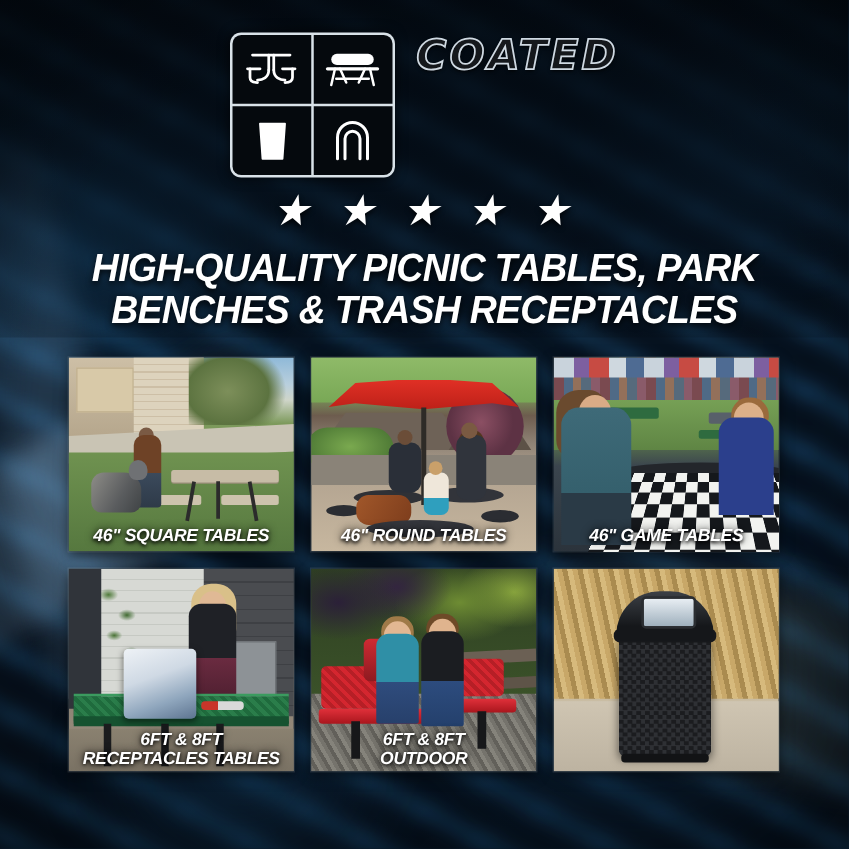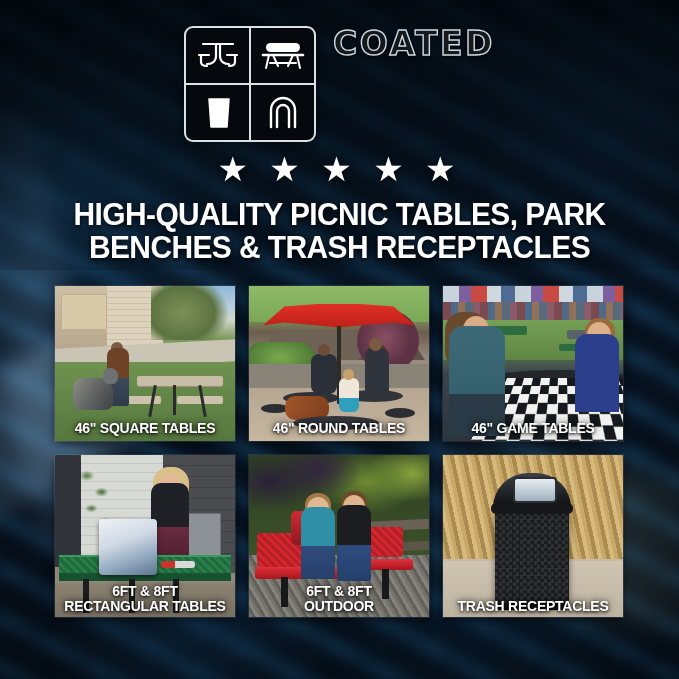--- a/index.html
+++ b/index.html
@@ -38,21 +38,21 @@
     transform:rotate(-28deg);filter:blur(9px);}
   .bg-streak2{position:absolute;left:430px;top:470px;width:380px;height:150px;
     background:linear-gradient(80deg, rgba(160,170,140,.00) 0%, rgba(170,175,140,.18) 45%, rgba(160,170,140,.00) 90%);
     transform:rotate(12deg);filter:blur(14px);}
   .bg-vignette{position:absolute;inset:0;
     background:radial-gradient(115% 100% at 50% 45%, rgba(0,0,0,0) 40%, rgba(0,0,0,.45) 78%, rgba(0,0,0,.70) 100%);}
   .bg-topdark{position:absolute;left:0;right:0;top:0;height:270px;
     background:linear-gradient(180deg, rgba(2,7,13,.82) 0%, rgba(3,10,18,.70) 45%, rgba(3,10,18,.20) 100%);}
 
   
-  .content{position:absolute;inset:0;}
+  .content{position:absolute;inset:0;font-style:italic;}
 
   
   .logo-row{position:absolute;left:0;right:0;top:26px;display:flex;justify-content:center;align-items:flex-start;gap:17px;}
   .logo-mark{width:128px;height:112px;flex:0 0 auto;
     display:grid;grid-template-columns:1fr 1fr;grid-template-rows:1fr 1fr;
     gap:2px;background:#d9e2e8;border-radius:9px;padding:2px;
     box-shadow:0 0 9px rgba(0,0,0,.65);}
   .logo-cell{background:#05090d;display:flex;align-items:center;justify-content:center;}
   .logo-cell:nth-child(1){border-radius:7px 0 0 0;}
   .logo-cell:nth-child(2){border-radius:0 7px 0 0;}
@@ -430,21 +430,21 @@
           <div class="tabletop"></div>
             <div class="tabletop2"></div>
           <div class="leg lg1"></div>
             <div class="leg lg2"></div>
             <div class="leg lg3"></div>
           <div class="bag"></div>
             <div class="tool"></div>
         </div>
         <div class="cap">
           <span>6FT &amp; 8FT</span>
-          <span>RECTANGULAR TABLES</span>
+          <span>RECEPTACLES TABLES</span>
         </div>
       </div>
 
       <div class="tile two-line">
         <div class="photo p5">
           <div class="foliage"></div>
             <div class="rail"></div>
             <div class="rail2"></div>
           <div class="gravel"></div>
           <div class="back1"></div>
@@ -471,19 +471,18 @@
         <div class="photo p6">
           <div class="grass"></div>
             <div class="path"></div>
           <div class="can"></div>
             <div class="rim"></div>
             <div class="dome"></div>
           <div class="slot"></div>
             <div class="base"></div>
         </div>
         <div class="cap">
-          <span>TRASH RECEPTACLES</span>
         </div>
       </div>
 
     </div>
   </div>
 </div>
 
 </body></html>

